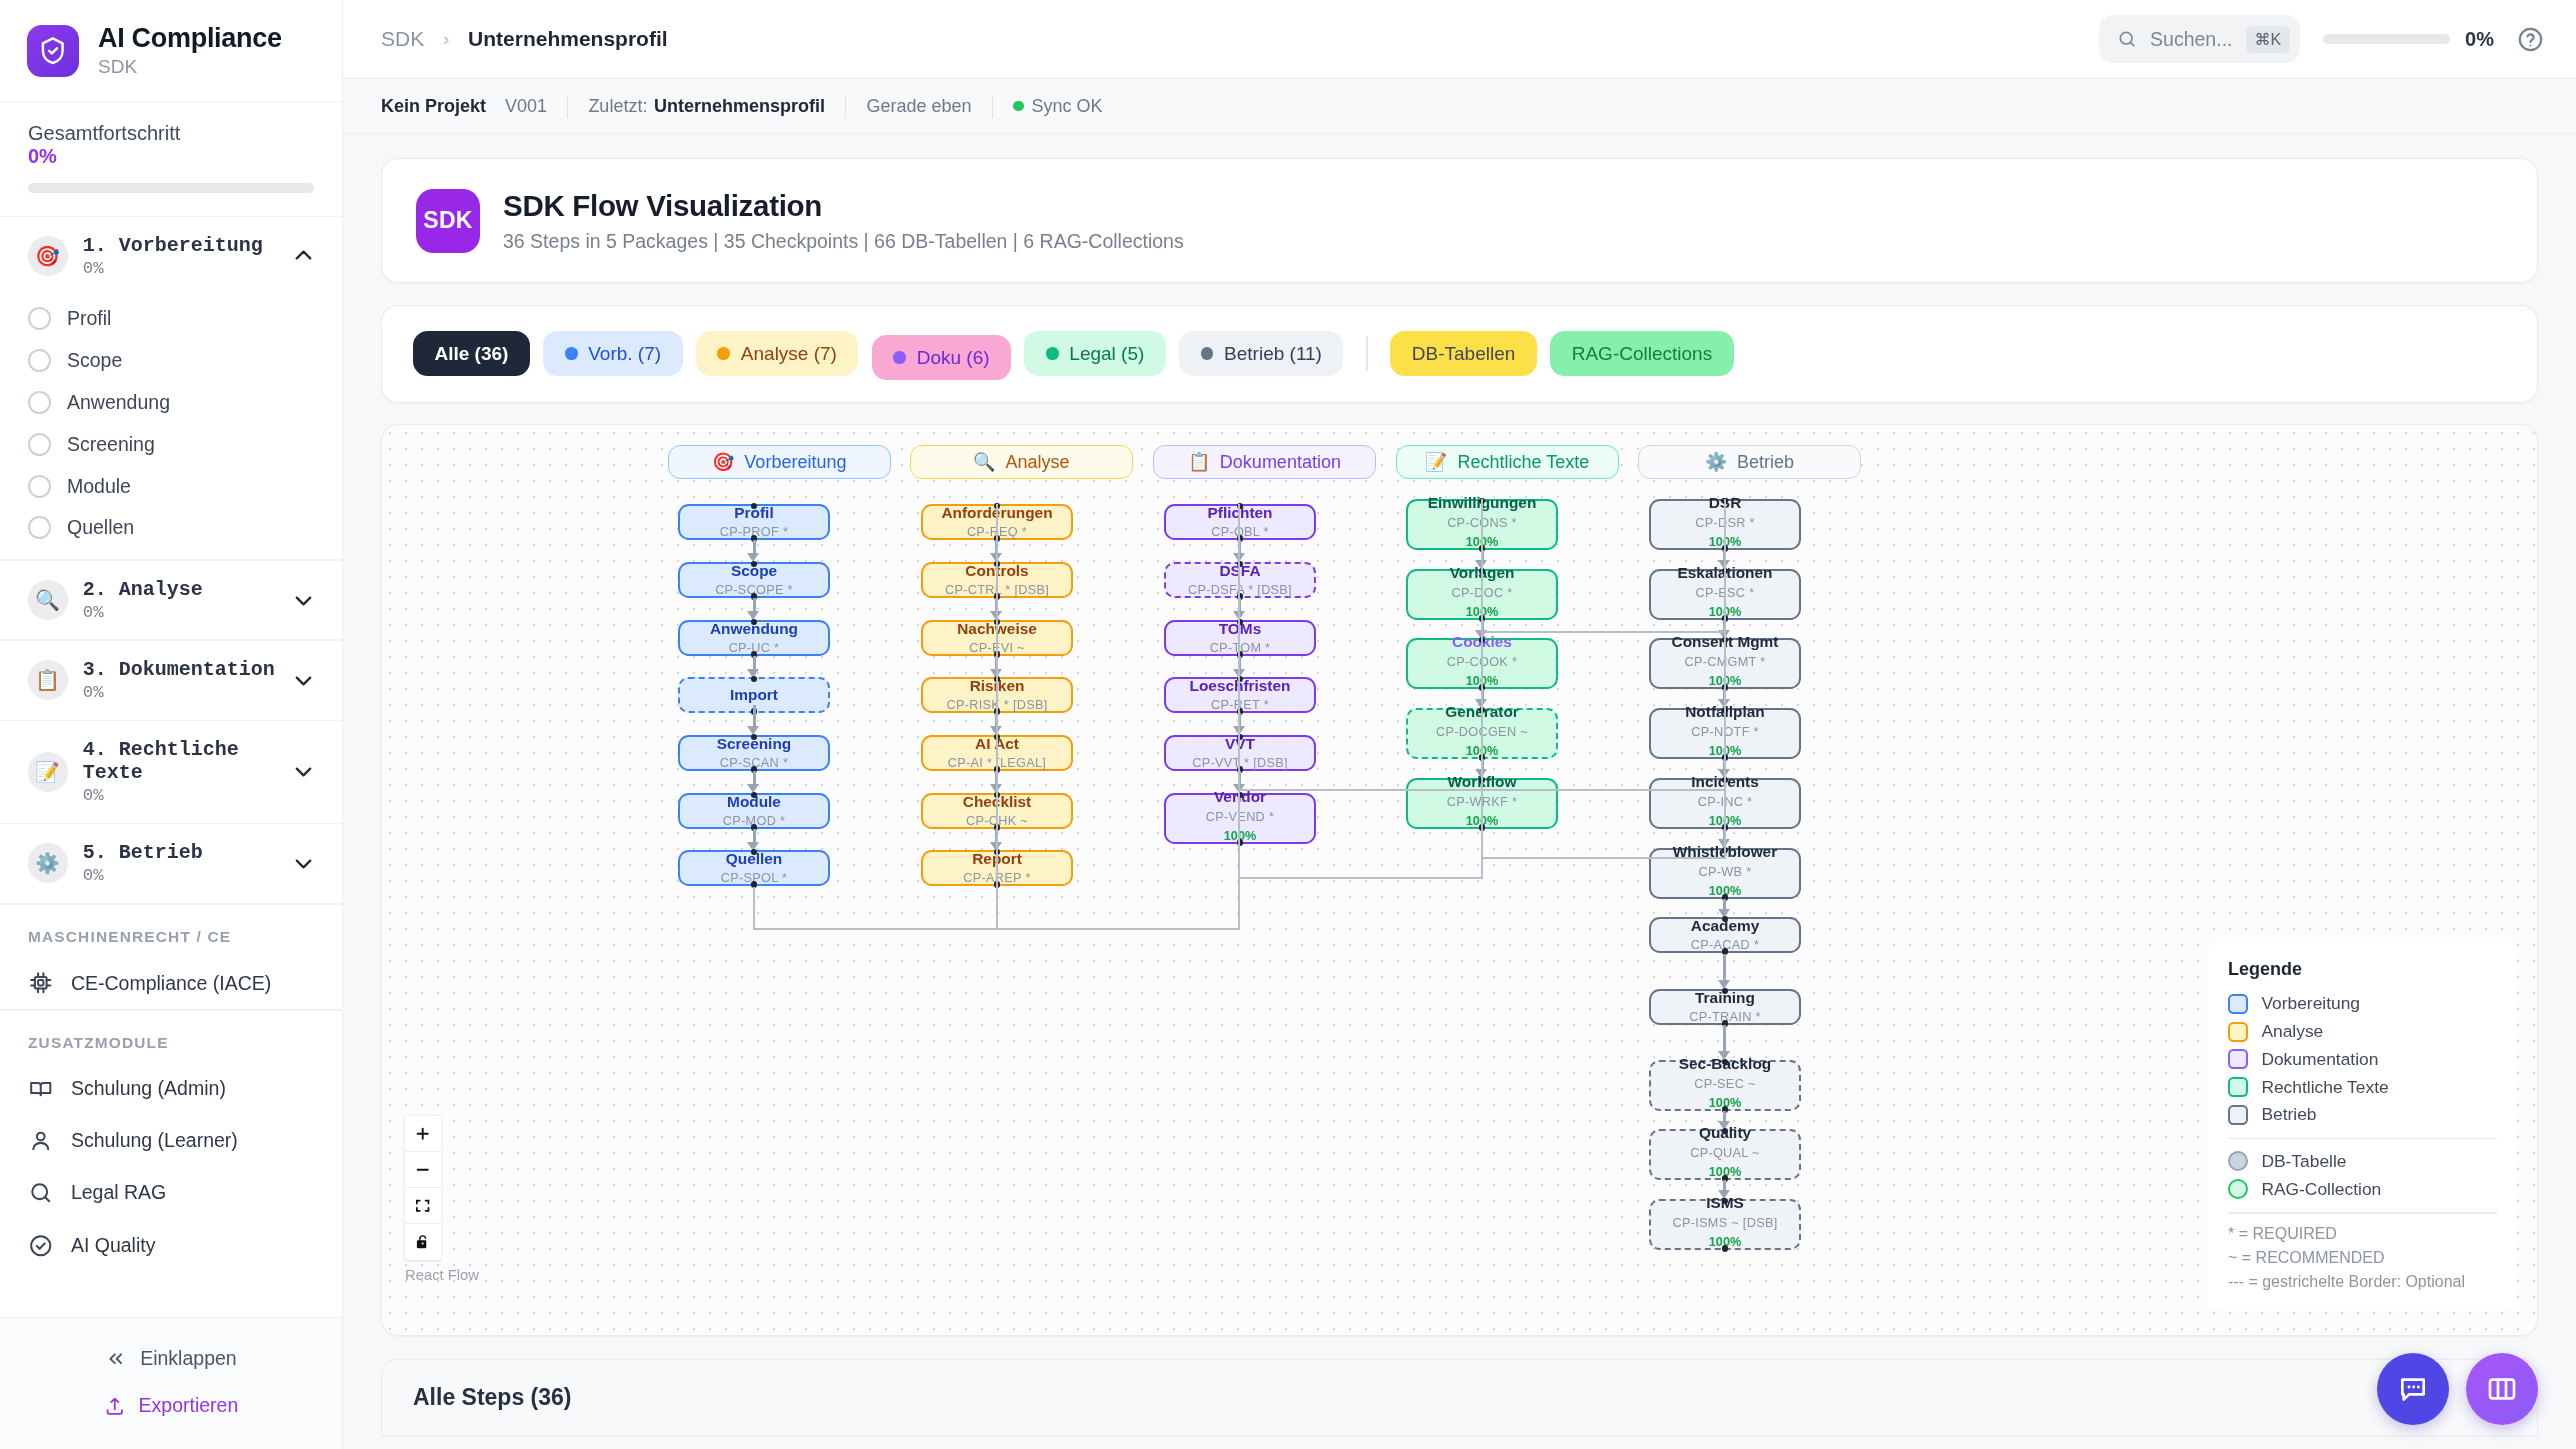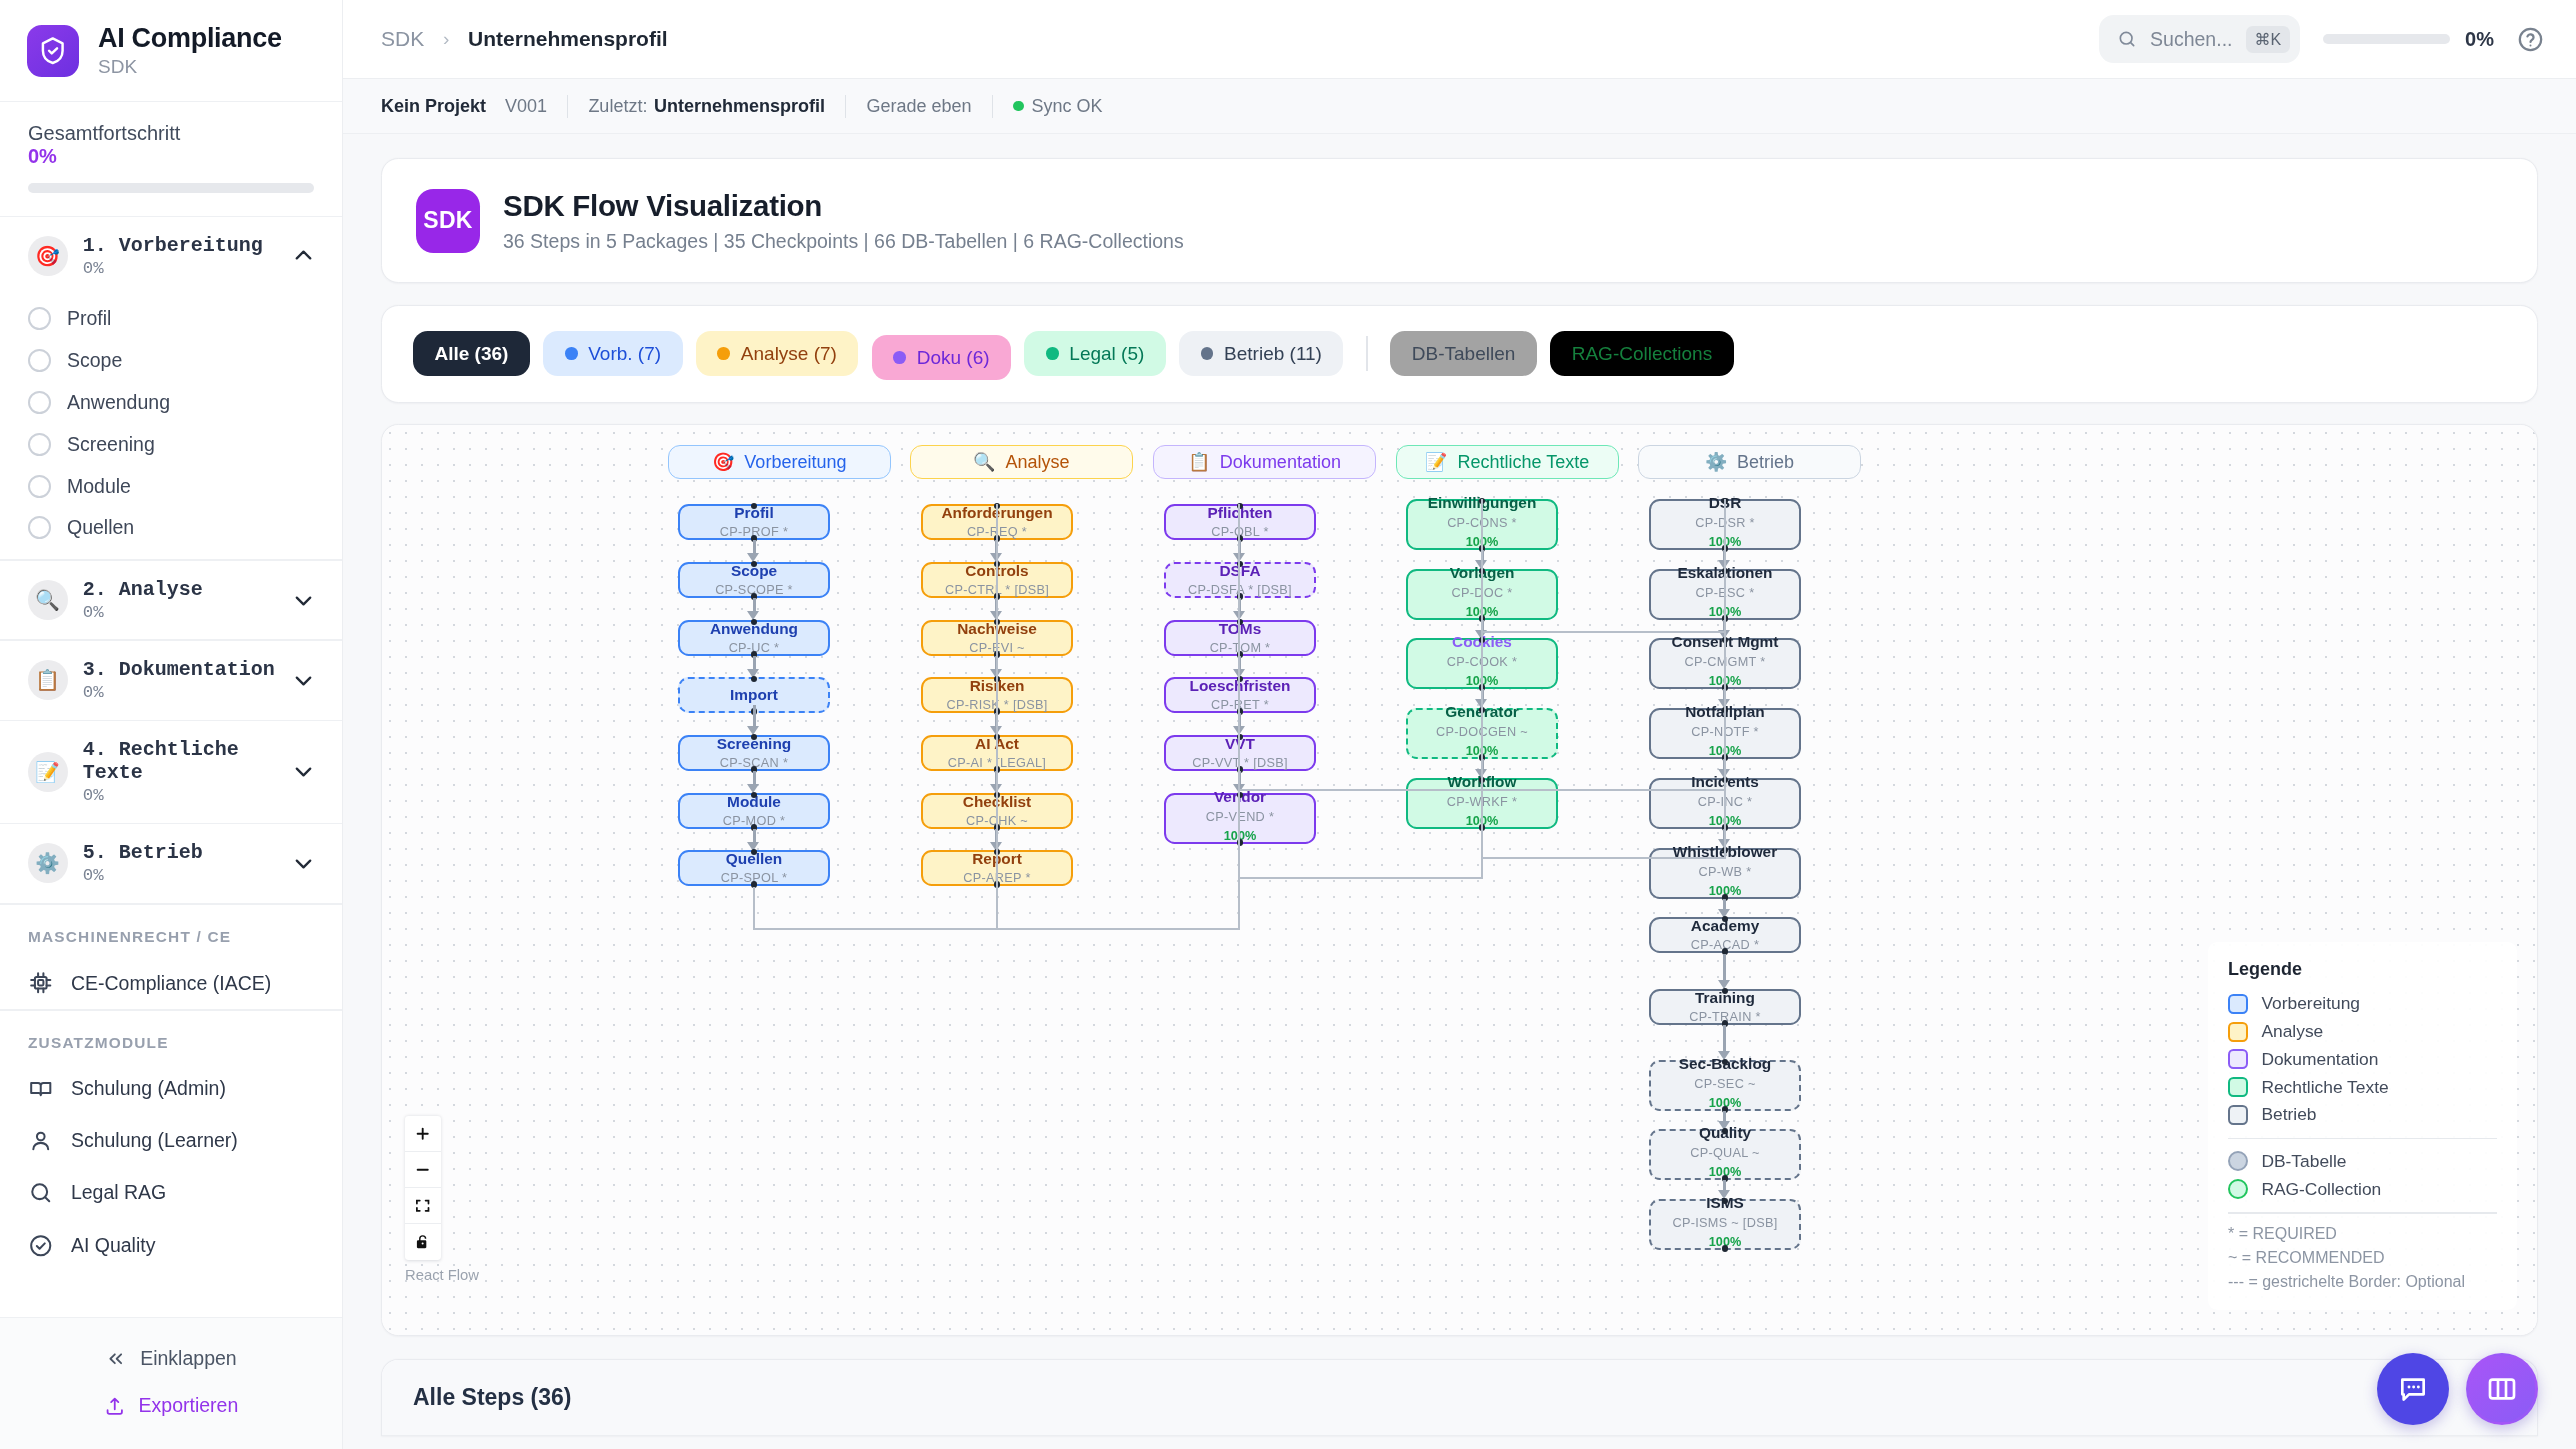--- a/index.html
+++ b/index.html
@@ -490,24 +490,24 @@
           </div>
           <div class="chip" style="background:#d1fae5;color:#047857;">
             <span class="cdot" style="background:#10b981"></span>
             <span>Legal (5)</span>
           </div>
           <div class="chip" style="background:#eef1f5;color:#334155;">
             <span class="cdot" style="background:#64748b"></span>
             <span>Betrieb (11)</span>
           </div>
           <div class="chip-sep"></div>
-          <div class="chip" style="background:#a3a3a3;color:#3f4a5a">
+          <div class="chip" style="background:#fde047;color:#3f4a5a">
             <span>DB-Tabellen</span>
           </div>
-          <div class="chip" style="background:#000000;color:#15803d">
+          <div class="chip" style="background:#86efac;color:#15803d">
             <span>RAG-Collections</span>
           </div>
         </div>
 
       <div class="card flowwrap">
         <div class="flow" id="flow">
 
           <div class="legend">
             <div class="legend-title">Legende</div>
             <div id="legend-packages">

